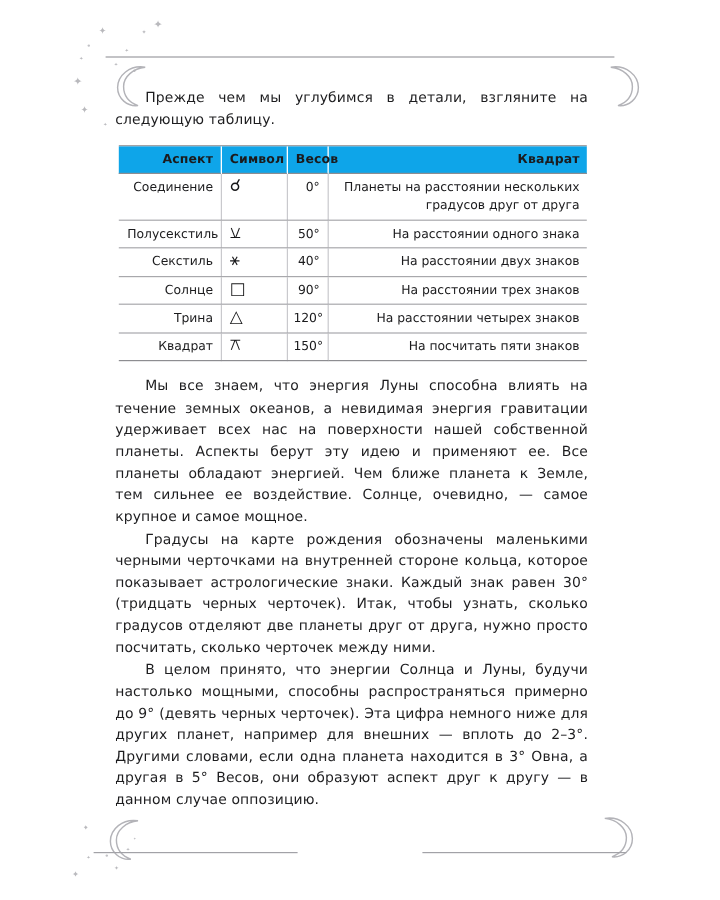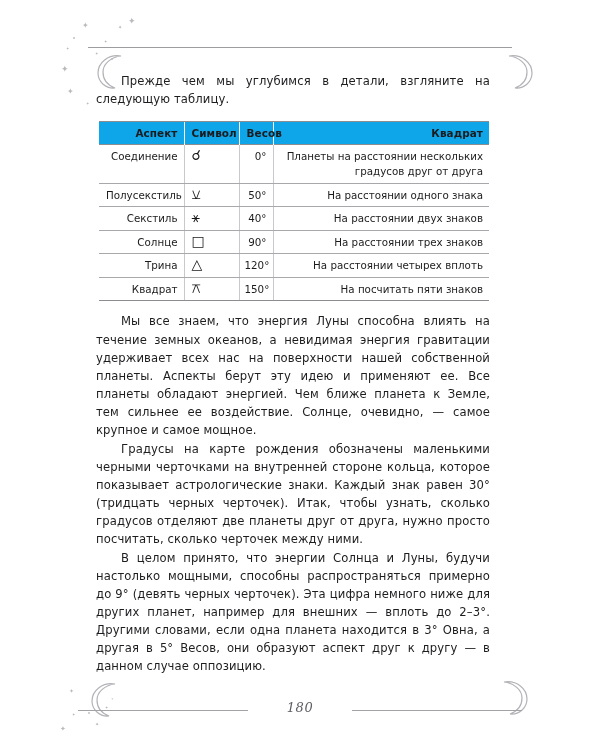--- a/index.html
+++ b/index.html
@@ -266,36 +266,35 @@
           <tr>
             <td>Солнце</td>
             <td class="sym">□</td>
             <td class="ang">90°</td>
             <td>На расстоянии трех знаков</td>
           </tr>
           <tr>
             <td>Трина</td>
             <td class="sym">△</td>
             <td class="ang">120°</td>
-            <td>На расстоянии четырех вплоть</td>
+            <td>На расстоянии четырех знаков</td>
           </tr>
           <tr>
             <td>Квадрат</td>
             <td class="sym">⚻</td>
             <td class="ang">150°</td>
             <td>На посчитать пяти знаков</td>
           </tr>
         </tbody>
       </table>
     </div>
 
     <p class="body">Мы все знаем, что энергия Луны способна влиять на течение земных океанов, а невидимая энергия гравитации удерживает всех нас на поверхности нашей собственной планеты. Аспекты берут эту идею и применяют ее. Все планеты обладают энергией. Чем ближе планета к Земле, тем сильнее ее воздействие. Солнце, очевидно, — самое крупное и самое мощное.</p>
     <p class="body">Градусы на карте рождения обозначены маленькими черными черточками на внутренней стороне кольца, которое показывает астрологические знаки. Каждый знак равен 30° (тридцать черных черточек). Итак, чтобы узнать, сколько градусов отделяют две планеты друг от друга, нужно просто посчитать, сколько черточек между ними.</p>
     <p class="body">В целом принято, что энергии Солнца и Луны, будучи настолько мощными, способны распространяться примерно до 9° (девять черных черточек). Эта цифра немного ниже для других планет, например для внешних — вплоть до 2–3°. Другими словами, если одна планета находится в 3° Овна, а другая в 5° Весов, они образуют аспект друг к другу — в данном случае оппозицию.</p>
   </div>
 
   <div class="footer">
     <div class="foot-rule-l"></div>
-    <div class="folio">180</div>
     <div class="foot-rule-r"></div>
   </div>
 
 </div>
 
 </body></html>

